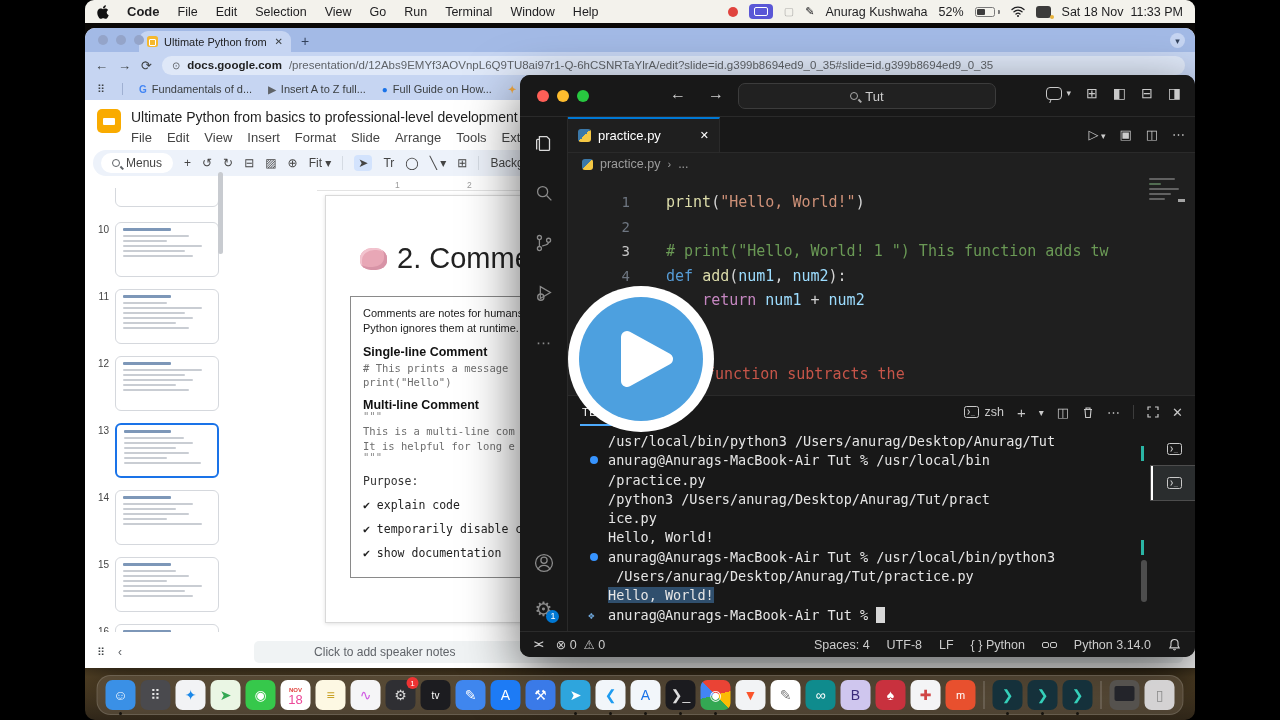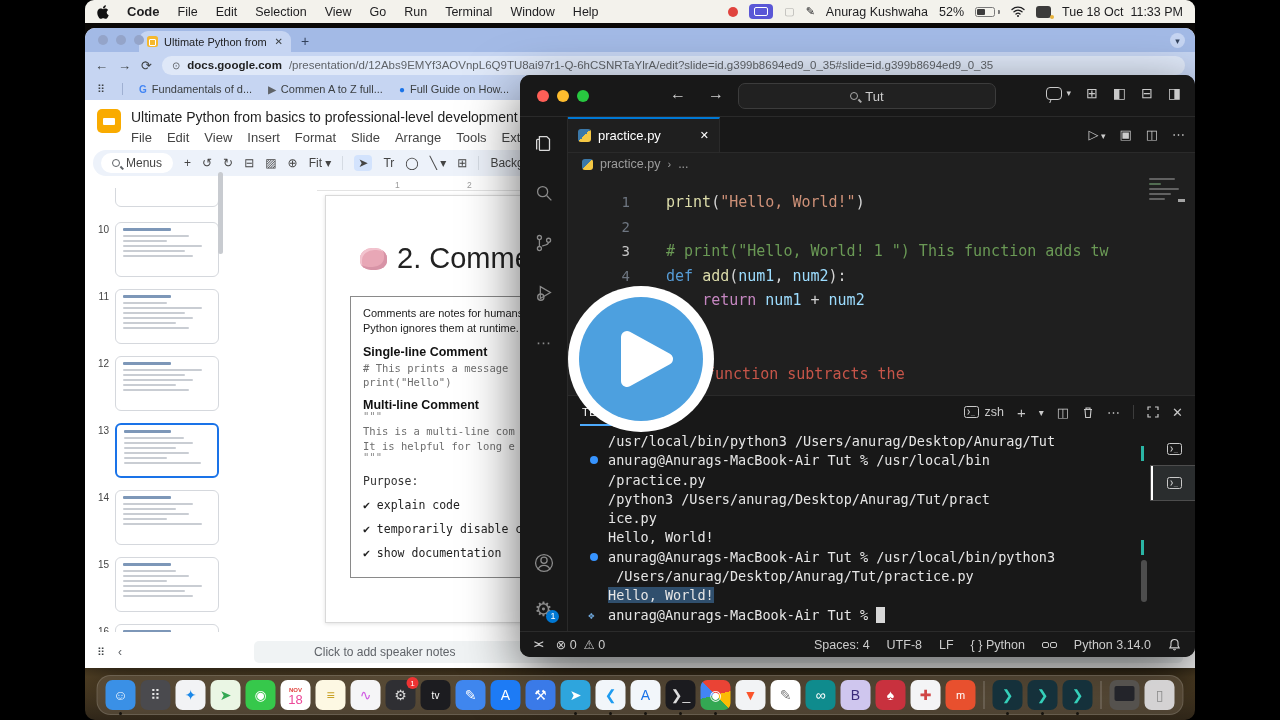--- a/index.html
+++ b/index.html
@@ -241,21 +241,21 @@
         <span class="batt-nub"></span>
       </span>
     <span class="wifi">
       <svg viewBox="0 0 14 11">
           <path d="M1 3.5a9 9 0 0 1 12 0M3 5.8a6 6 0 0 1 8 0M5 8a3 3 0 0 1 4 0" stroke="#1d1d1f" stroke-width="1.3" fill="none" stroke-linecap="round"></path>
           <circle cx="7" cy="10" r="1" fill="#1d1d1f"></circle>
         </svg>
     </span>
     <span class="userchip"></span>
     <span class="mb-time">
-      <span>Tue 18 Oct</span>
+      <span>Sat 18 Nov</span>
       <span>11:33 PM</span>
     </span>
   </div>
 </div>
 
 <div class="browser">
   <div class="tabstrip">
     <span class="lights">
         <i></i>
         <i></i>
@@ -282,21 +282,21 @@
   <div class="bookmarks">
     <span class="grid-ico">⠿</span>
     <span class="bm-divider"></span>
     <span id="bookmarks-list" style="display:flex;gap:16px">
         <span class="bm">
           <span class="bm-ico" style="color: rgb(66, 133, 244);">G</span>
           <span>Fundamentals of d...</span>
         </span>
         <span class="bm">
           <span class="bm-ico" style="color: rgb(95, 99, 104);">▶</span>
-          <span>Commen A to Z full...</span>
+          <span>Insert A to Z full...</span>
         </span>
         <span class="bm">
           <span class="bm-ico" style="color: rgb(26, 115, 232);">●</span>
           <span>Full Guide on How...</span>
         </span>
         <span class="bm">
           <span class="bm-ico" style="color: rgb(244, 168, 60);">✦</span>
           <span>15 best open-sour...</span>
         </span>
       </span>

